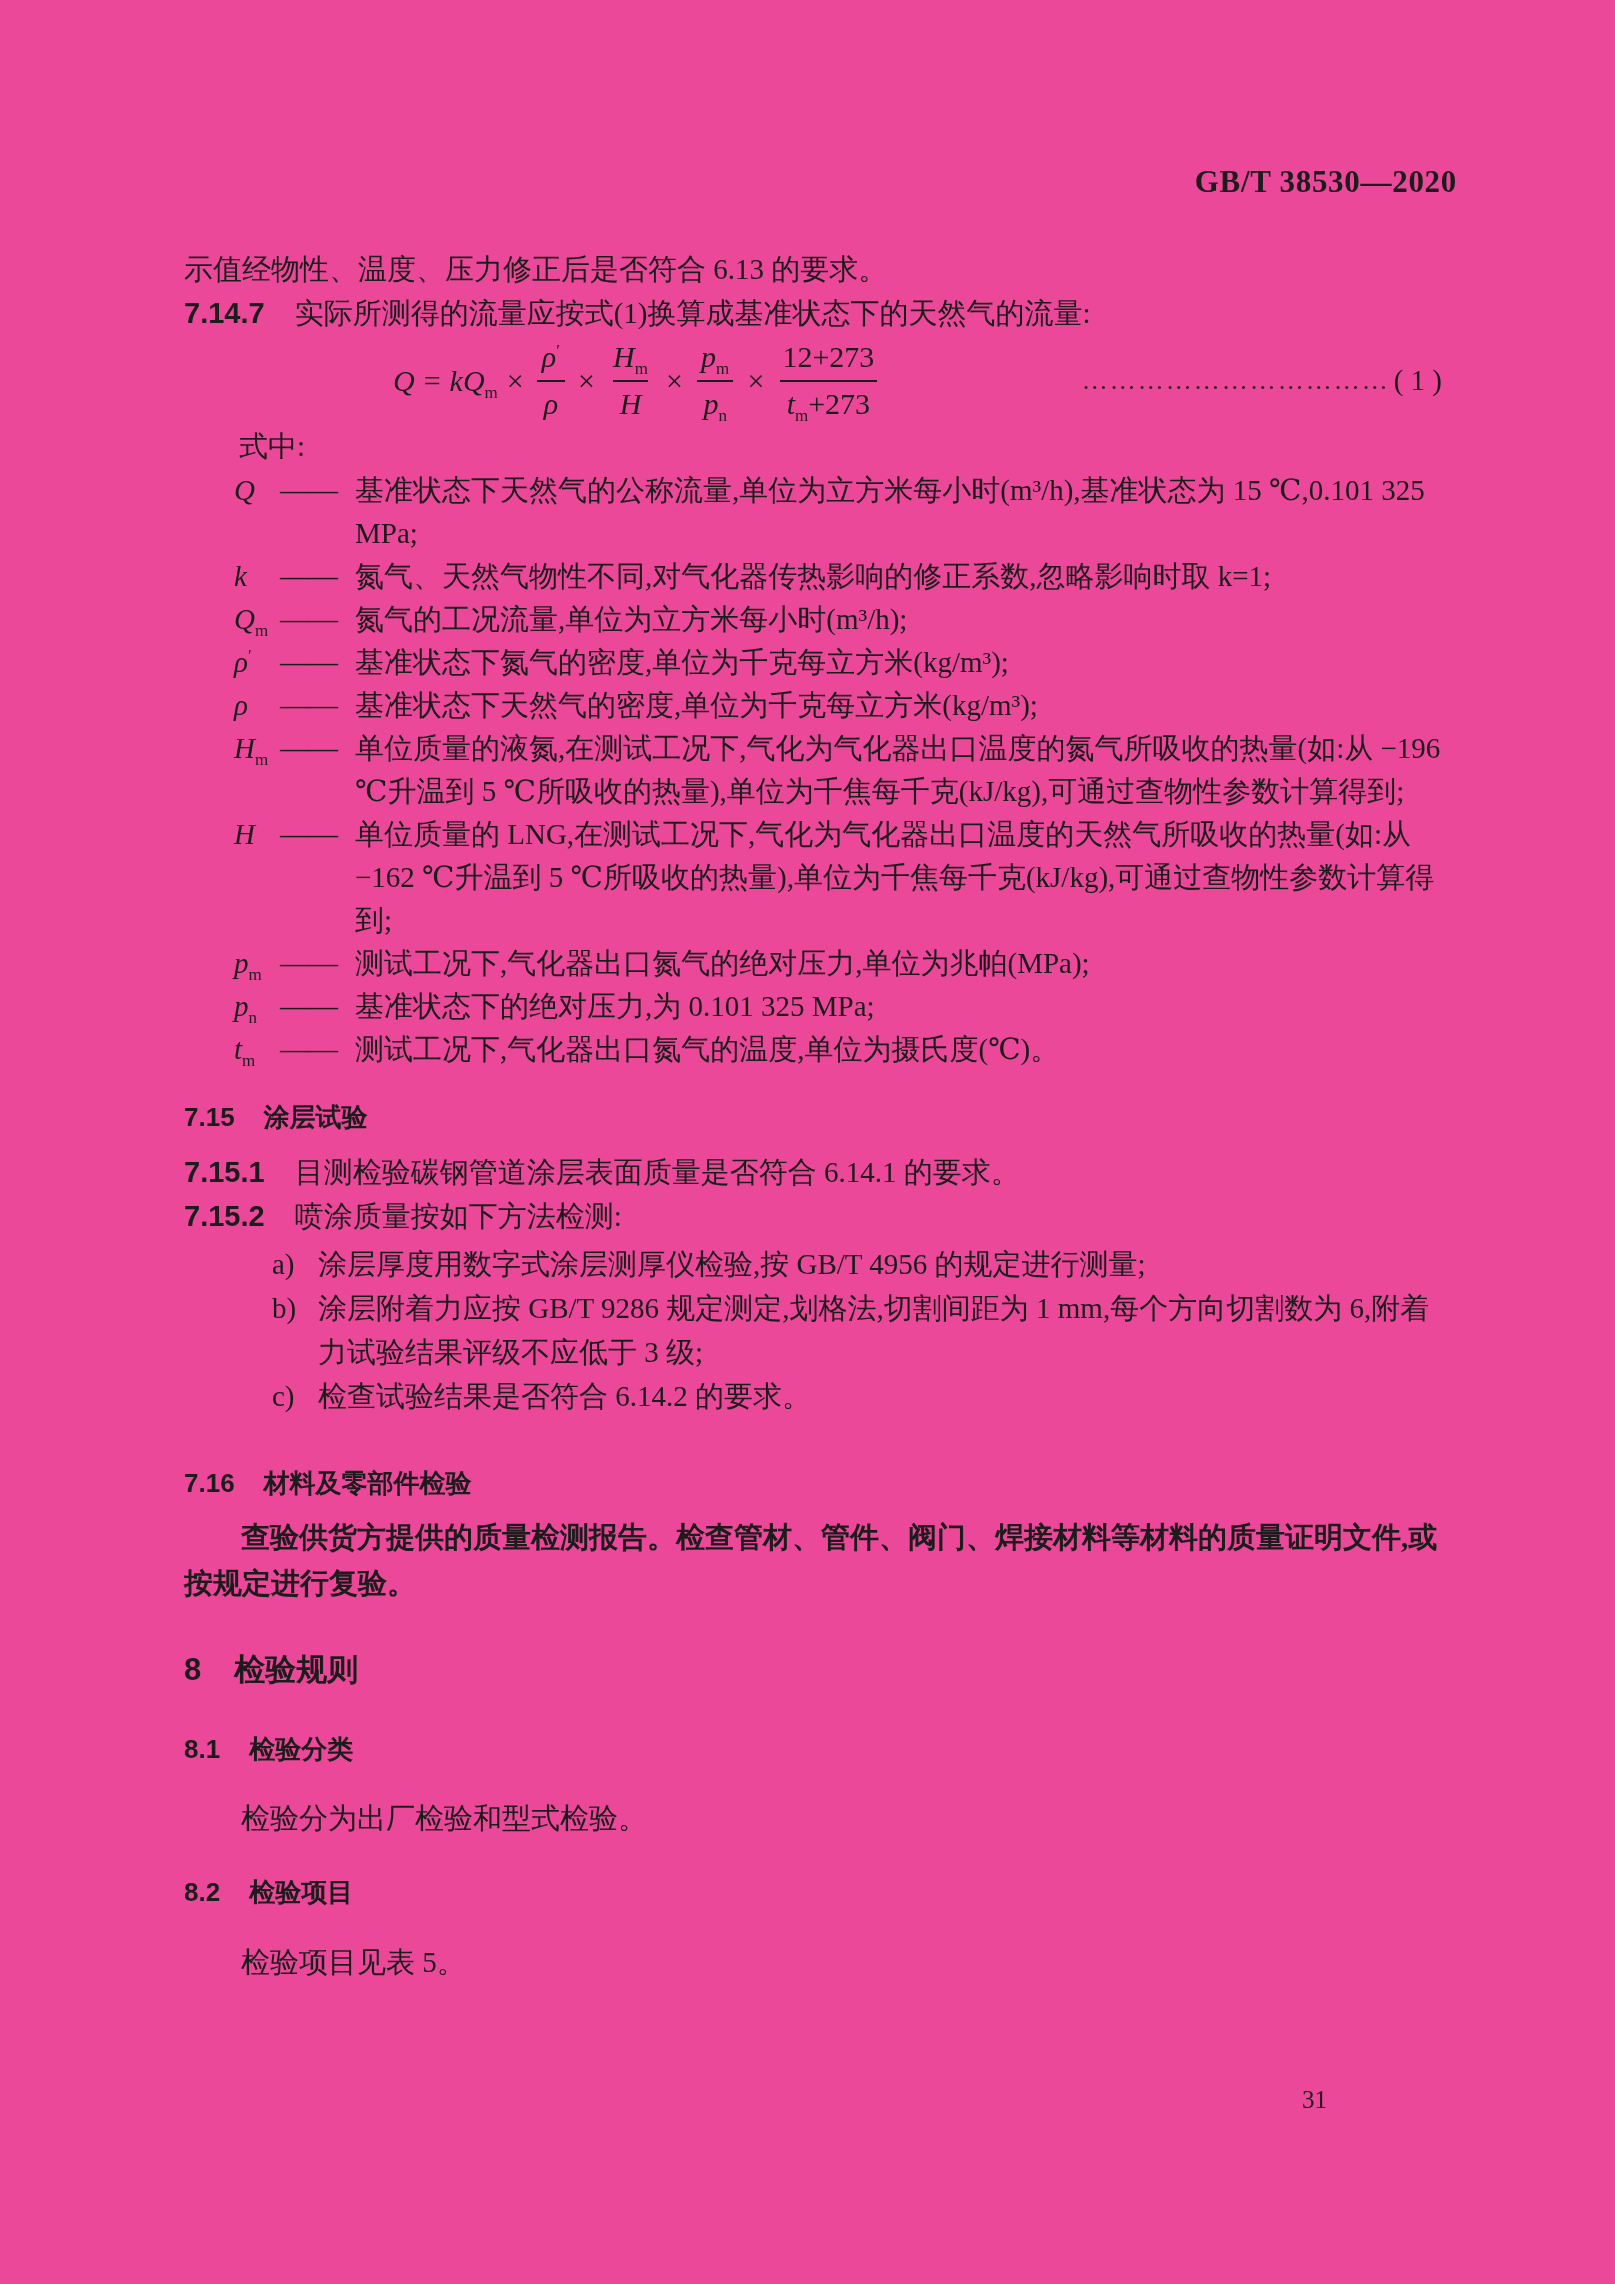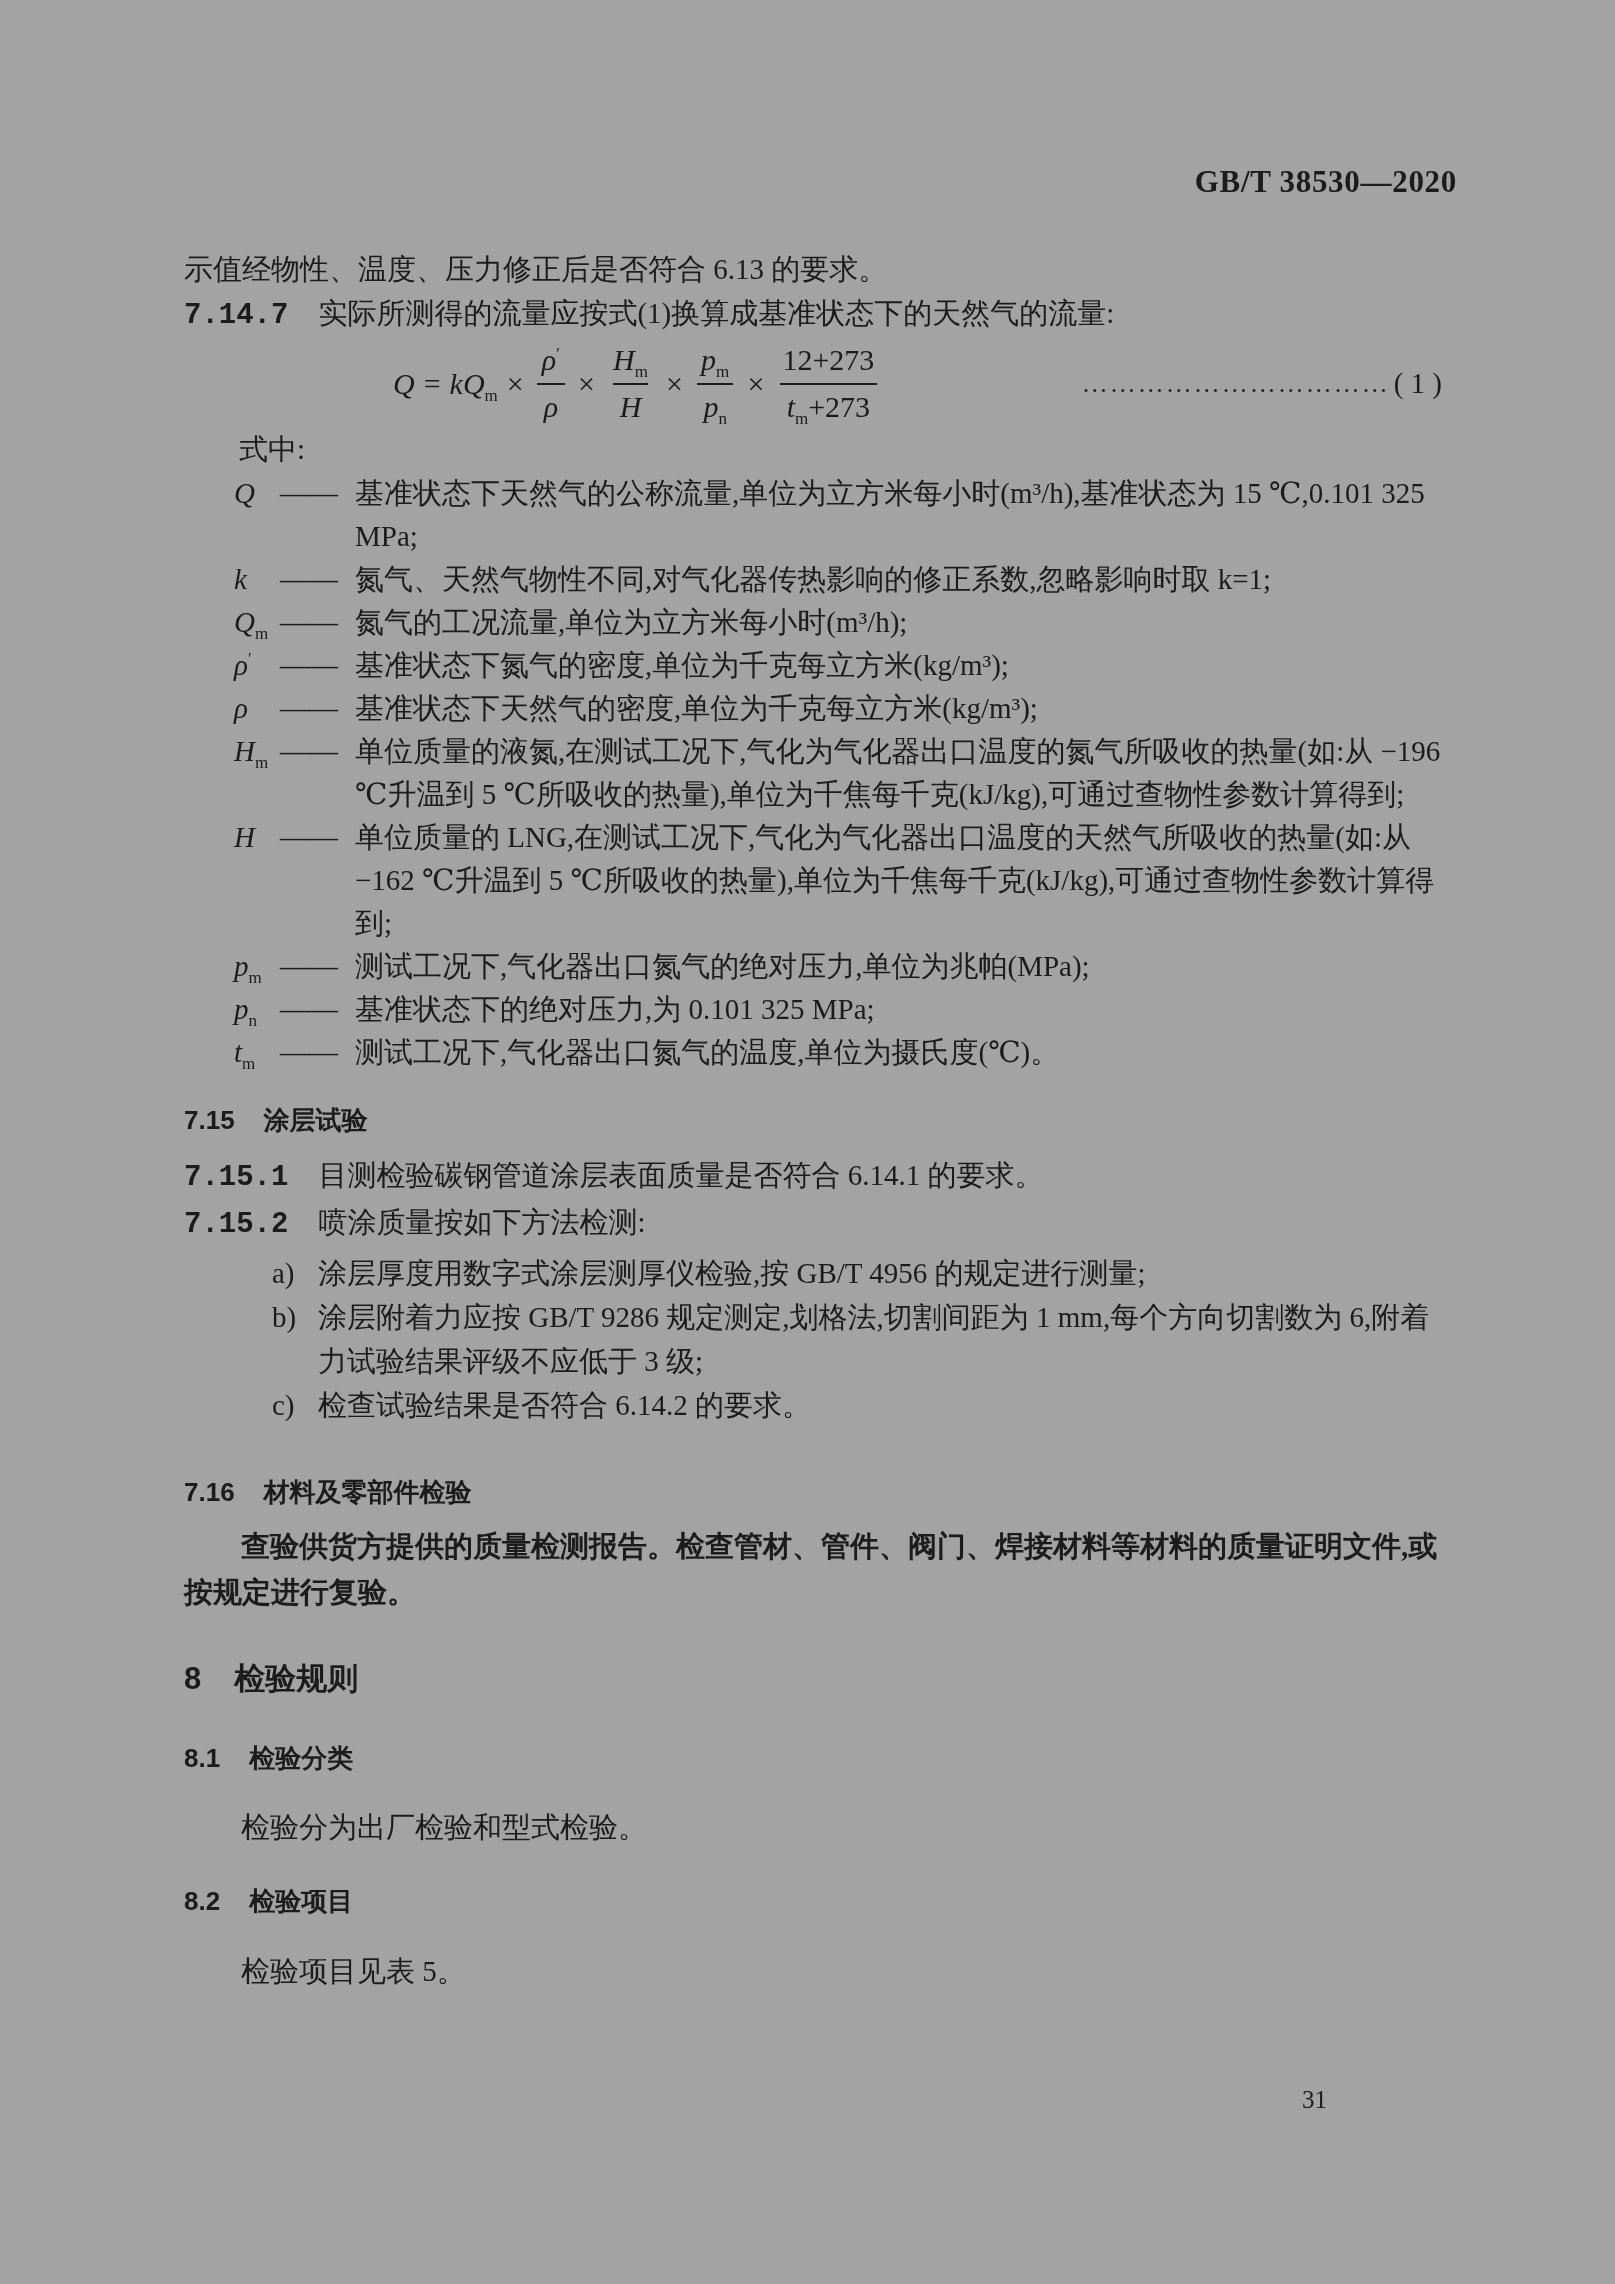--- a/index.html
+++ b/index.html
@@ -3,38 +3,38 @@
 <meta charset="utf-8">
 <style>
   * { margin:0; padding:0; box-sizing:border-box; }
   html,body { background:#ffffff; }
   body {
     width:1616px; height:2284px; position:relative;
     color:#1c1c1c;
     font-family:"Liberation Serif","DejaVu Serif",serif;
     font-size:29px;
   }
-  .page { position:relative; width:1616px; height:2284px; overflow:hidden; background:#a3a3a3; }
+  .page { position:relative; width:1616px; height:2284px; overflow:hidden; background:#ec4899; }
 
   .doc-header {
     position:absolute; top:164px; right:159px;
     font-family:"Liberation Serif","DejaVu Serif",serif;
     font-weight:700; font-size:31px; letter-spacing:0.7px;
   }
 
   .content { margin-left:184px; width:1258px; }
 
   .line { line-height:44px; }
   .intro { margin-top:247px; }
 
   .clause .num, .h2 .num, .h1 .num {
     font-family:"Liberation Sans","DejaVu Sans",sans-serif;
     font-weight:700;
   }
-  .clause .num { margin-right:30px;font-family:Liberation Mono, monospace; }
+  .clause .num { margin-right:30px; }
   .clause-text { font-family:"Liberation Serif","DejaVu Serif",serif; }
 
   
   .formula-row {
     margin-top:2.6px; height:86px;
     display:flex; align-items:center;
     font-size:30px;
   }
   .f-lead { width:209px; flex:none; }
   .f-body { display:flex; align-items:center; flex:none; }

